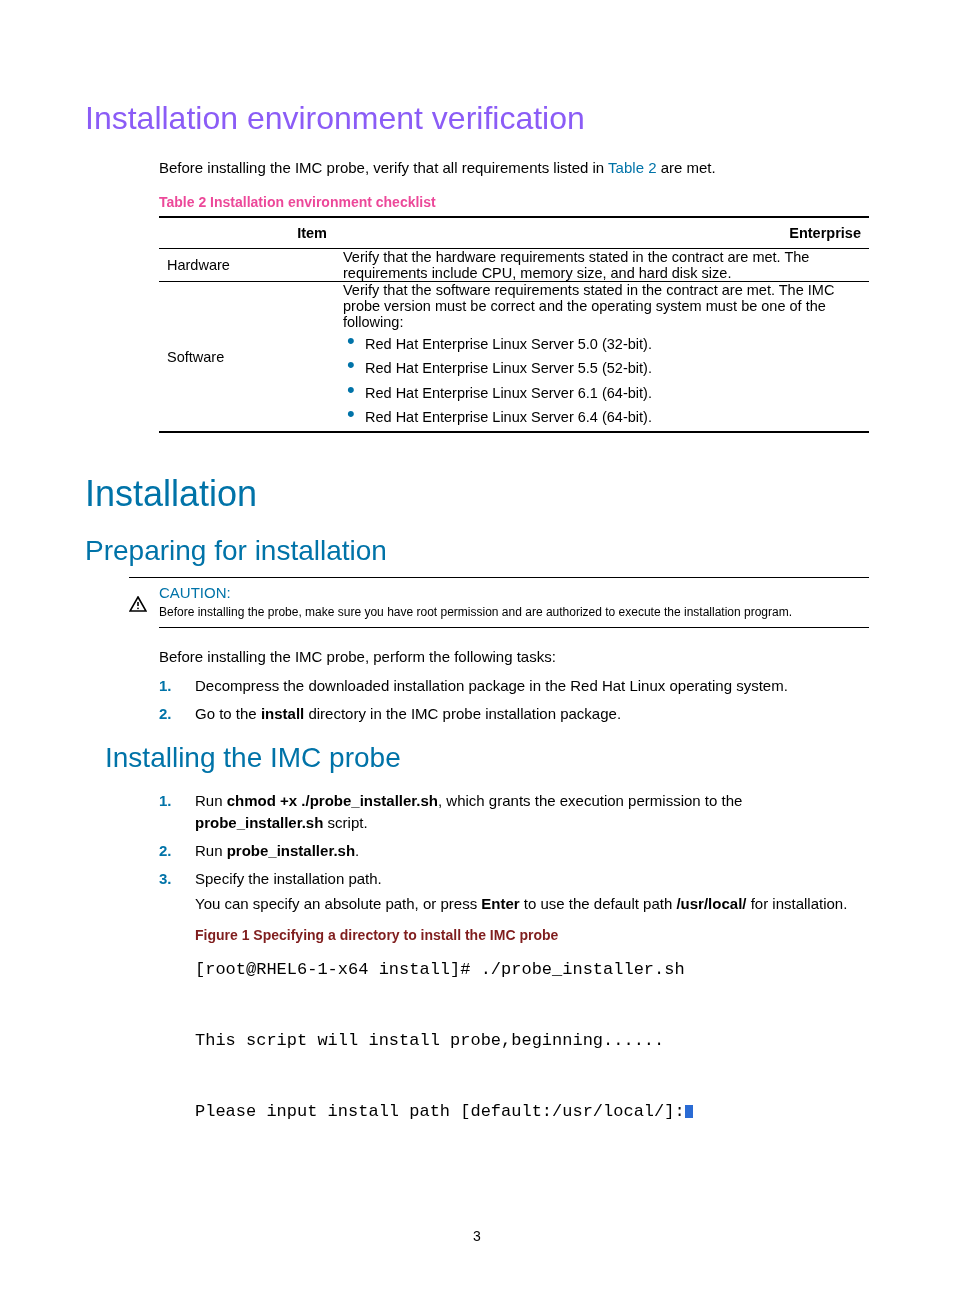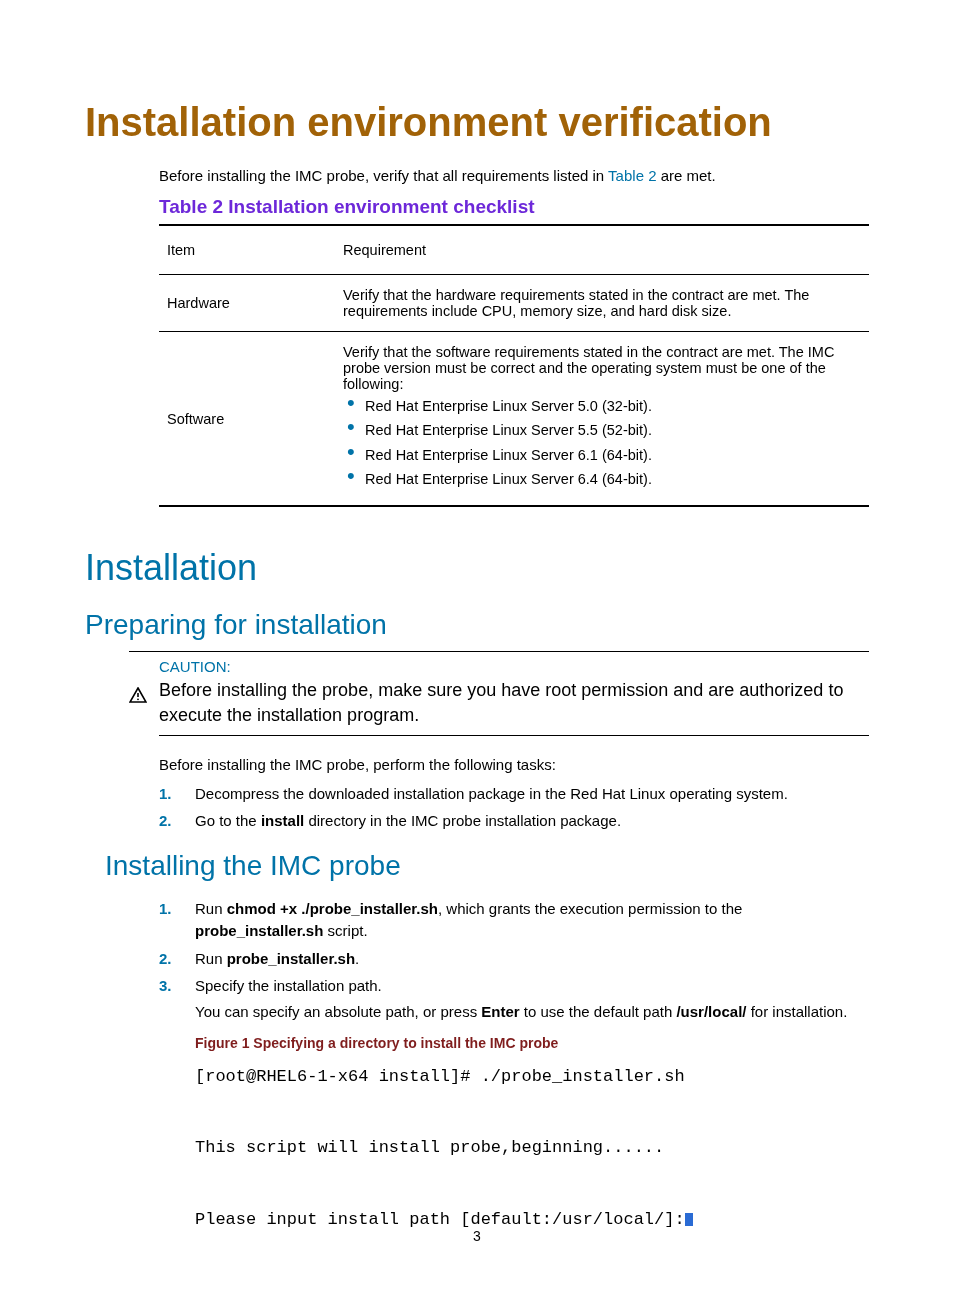--- a/index.html
+++ b/index.html
@@ -11,23 +11,23 @@
     color: #000;
   }
   .page {
     width: 954px;
     height: 1296px;
     position: relative;
     box-sizing: border-box;
     padding: 100px 85px 0 85px;
   }
   .h1 {
-    color: #a16207;
-    font-size: 40px;
-    font-weight: 700;
+    color: #8b5cf6;
+    font-size: 32px;
+    font-weight: 400;
     margin: 0 0 20px 0;
     font-family: Arial, Helvetica, sans-serif;
   }
   .h0 {
     color: #0073a8;
     font-size: 36px;
     font-weight: 400;
     margin: 40px 0 20px 0;
   }
   .h2 {
@@ -38,48 +38,48 @@
   }
   .indent {
     margin-left: 74px;
   }
   .body-text {
     font-size: 15px;
     line-height: 1.4;
     margin: 8px 0;
   }
   .table-title {
-    color: #6d28d9;
-    font-weight: bold;
-    font-size: 19px;
-    margin: 10px 0 6px 0;
+    color: #ec4899;
+    font-weight: bold;
+    font-size: 14px;
+    margin: 16px 0 6px 0;
   }
   .figure-title {
     color: #7f1d1d;
     font-weight: bold;
     font-size: 14px;
     margin: 10px 0 6px 0;
   }
   table.req {
     border-collapse: collapse;
     width: 100%;
     font-size: 14.5px;
     margin-top: 4px;
   }
   table.req thead tr {
     border-top: 2px solid #000;
     border-bottom: 1px solid #000;
   }
   table.req th {
-    text-align: left;
-    padding: 16px 8px;
-    font-weight: normal;
+    text-align: right;
+    padding: 7px 8px;
+    font-weight: bold;
   }
   table.req td {
-    padding: 12px 8px;
+    padding: 0 8px;
     vertical-align: middle;
   }
   table.req tbody tr.row1 {
     border-bottom: 1px solid #000;
   }
   table.req tbody tr.row2 {
     border-bottom: 2px solid #000;
   }
   .col-item { width: 160px; }
   ul.bullets {
@@ -120,21 +120,21 @@
     text-align: left;
     font-size: 18px;
     padding-top: 1px;
   }
   .caution-label {
     color: #0073a8;
     font-size: 15px;
     margin-bottom: 3px;
   }
   .caution-text {
-    font-size: 18px;
+    font-size: 12px;
     line-height: 1.4;
     padding-bottom: 6px;
     border-bottom: 1px solid #000;
   }
   ol.steps {
     list-style: none;
     padding: 0;
     margin: 6px 0;
     counter-reset: step;
   }
@@ -194,21 +194,21 @@
   <div class="indent">
     <p class="body-text">
       <span>Before installing the IMC probe, verify that all requirements listed in </span><span class="link">Table 2</span><span> are met.</span>
     </p>
     <div class="table-title">Table 2 Installation environment checklist</div>
 
     <table class="req">
       <thead>
         <tr>
           <th class="col-item">Item</th>
-          <th>Requirement</th>
+          <th>Enterprise</th>
         </tr>
       </thead>
       <tbody>
         <tr class="row1">
           <td>Hardware</td>
           <td>Verify that the hardware requirements stated in the contract are met. The requirements include CPU, memory size, and hard disk size.</td>
         </tr>
         <tr class="row2">
           <td>Software</td>
           <td>

